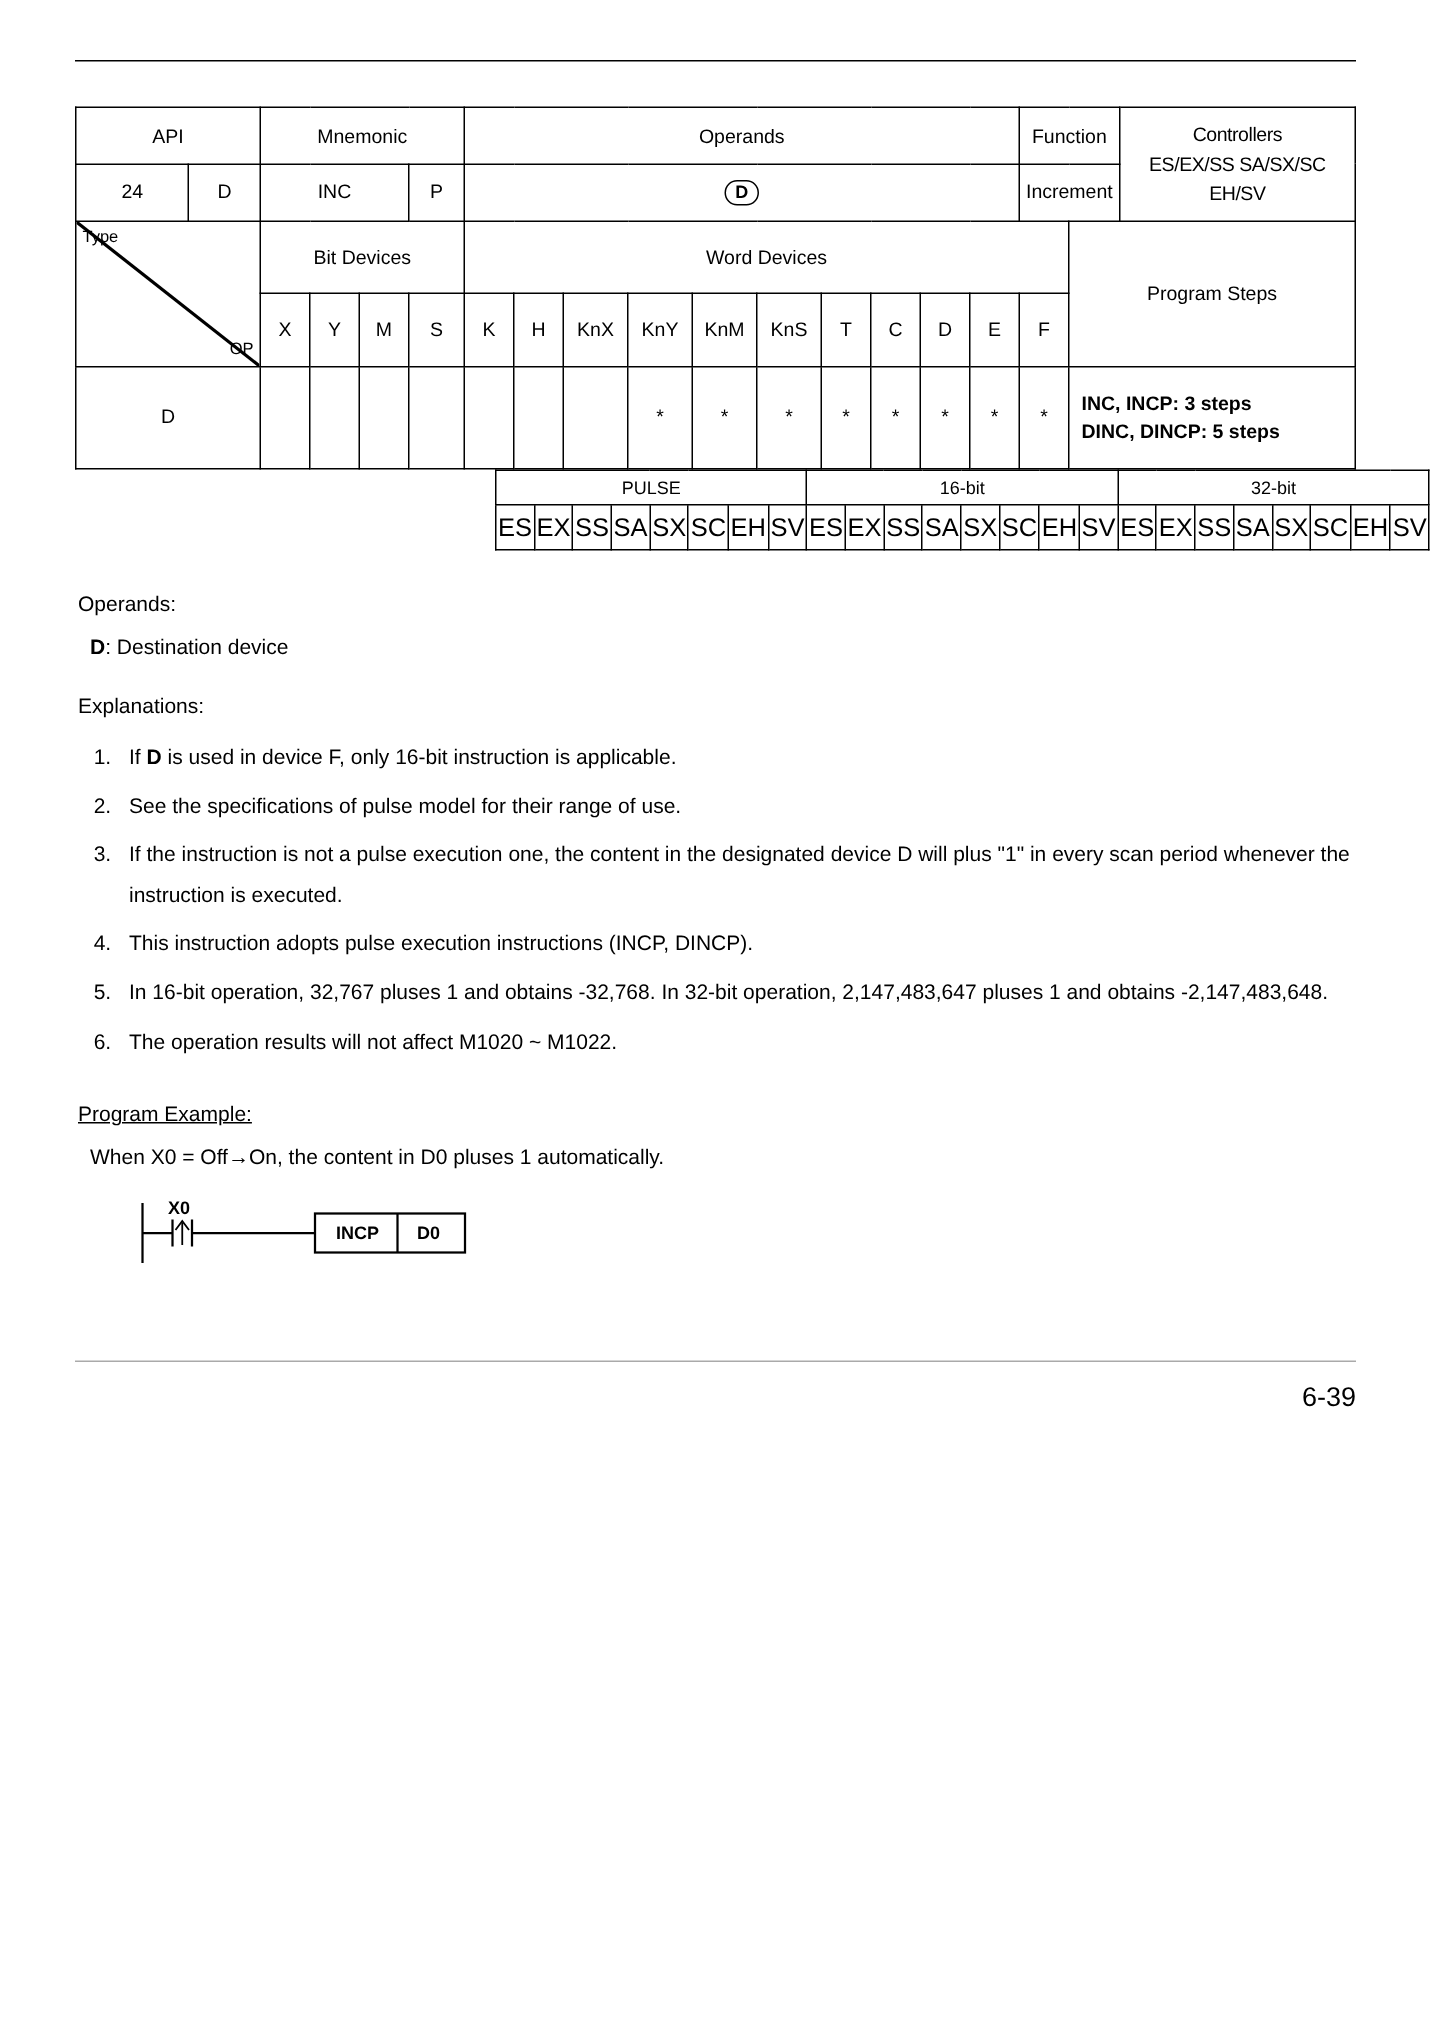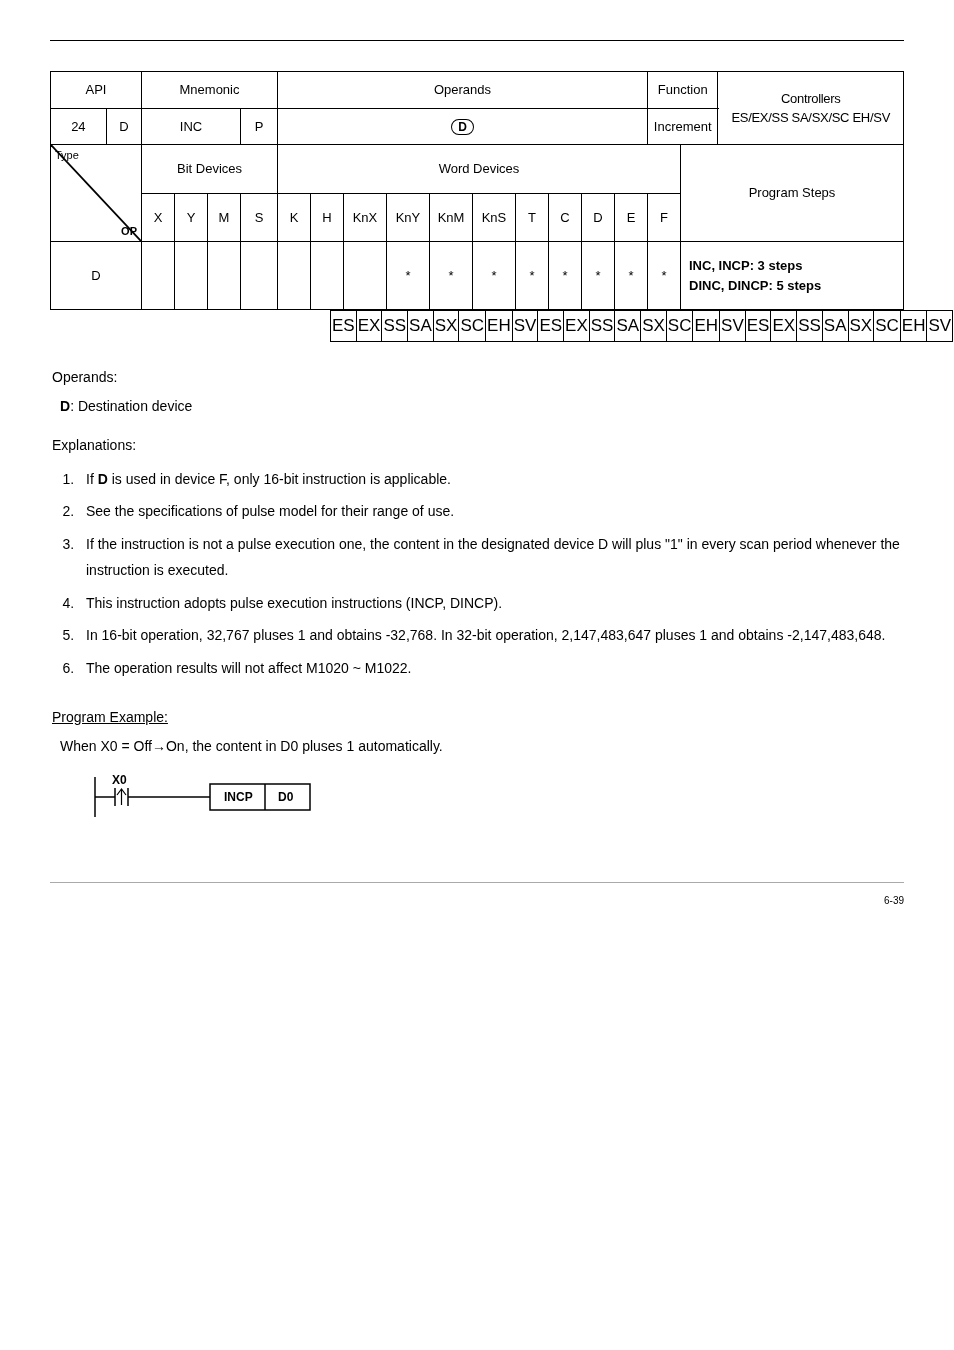--- a/index.html
+++ b/index.html
@@ -56,25 +56,25 @@
       padding: 0 6px;
       font-weight: bold;
       font-size: 12px;
       line-height: 1.2;
     }
     
     .diag-cell {
       position: relative;
       width: 90px;
       height: 38px;
-      padding: 0 !important;
+      padding: 16px !important;
     }
     .diag-cell svg { position: absolute; top: 0; left: 0; width: 100%; height: 100%; }
     .diag-cell .tl { position: absolute; top: 2px; left: 4px; font-size: 11px; }
-    .diag-cell .br { position: absolute; bottom: 2px; right: 4px; font-size: 11px; font-weight: bold; }
+    .diag-cell .br { position: absolute; bottom: 2px; right: 4px; font-size: 11px; }
     
     .small-col { width: 24px; }
     .knx-col { width: 34px; }
     .wider-desc { text-align: left !important; padding-left: 8px !important; font-weight: bold; }
     .star-cell { font-size: 14px; }
     
     
     .bit-table { border-collapse: collapse; width: 100%; margin-top: 0; }
     .bit-table td { border: 1px solid #000; text-align: center; font-size: 17px; padding: 2px 1px; }
     .bit-header td { font-size: 12px; padding: 2px; }
@@ -100,21 +100,21 @@
     
     
     .ladder {
       margin: 15px 0 0 40px;
       font-weight: bold;
     }
     .ladder svg { display: block; }
     
     .page-num {
       text-align: right;
-      font-size: 10px;
+      font-size: 18px;
       margin-top: 8px;
     }
     
     .controllers-cell { font-size: 11px; letter-spacing: -0.3px; }
   </style>
 </head>
 <body>
 
 <hr class="top-rule">
 
@@ -197,20 +197,25 @@
       <span>INC, INCP: 3 steps</span><br>
       <span>DINC, DINCP: 5 steps</span>
     </td>
   </tr>
 </tbody>
   </table>
 
 <div style="margin-left:280px;margin-top:-25px;margin-bottom:25px;">
 <table class="bit-table">
   <tbody>
+        <tr class="bit-header">
+    <td colspan="8">PULSE</td>
+    <td colspan="8">16-bit</td>
+    <td colspan="8">32-bit</td>
+  </tr>
   <tr>
     <td>ES</td>
     <td>EX</td>
     <td>SS</td>
     <td>SA</td>
     <td>SX</td>
     <td>SC</td>
     <td>EH</td>
     <td>SV</td>
     <td>ES</td>

